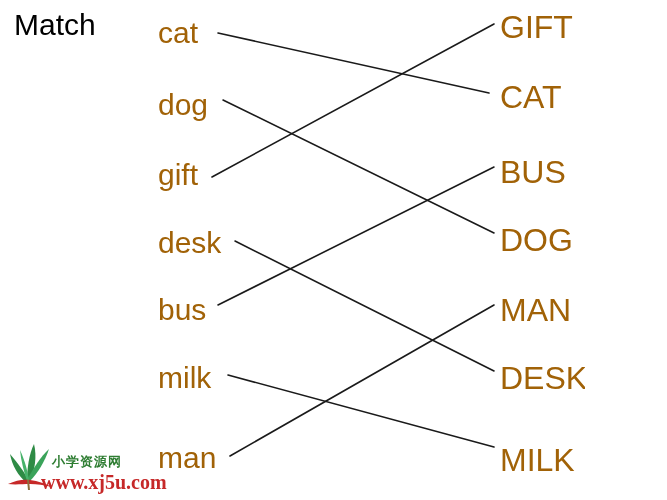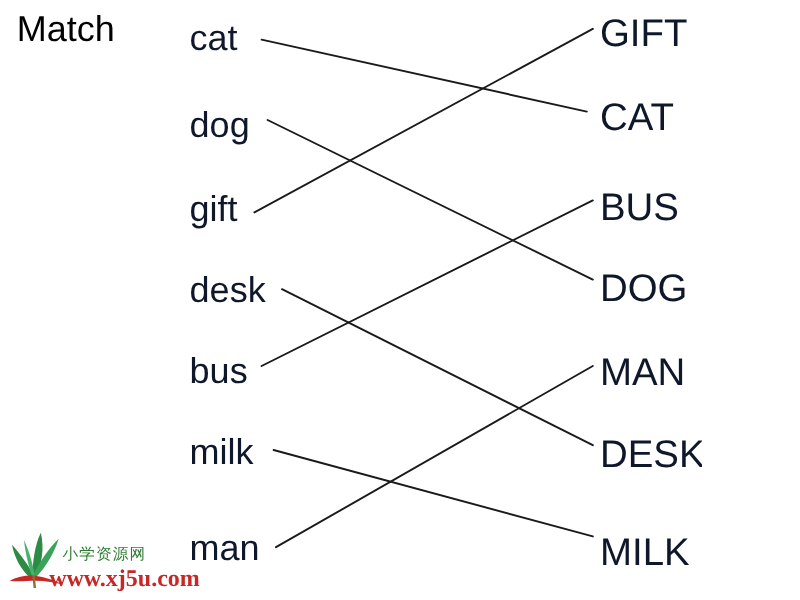--- a/index.html
+++ b/index.html
@@ -38,21 +38,21 @@
     font-size: 20px;
     line-height: 1.35;
     color: #000000;
     white-space: nowrap;
   }
   #book-ref .ref-line { display: block; }
 
   
   .word {
     position: absolute;
-    color: #0f172a;
+    color: #a16207;
     white-space: nowrap;
     line-height: 1;
   }
   .word.left {
     font-size: 30px;
     left: 158px;
     transform: translateY(-50%);
   }
   .word.right {
     font-size: 32px;
@@ -91,21 +91,21 @@
   }
   #wm-cn {
     position: absolute;
     left: 48px;
     top: 13px;
     font-size: 13px;
     color: #2e7d32;
     letter-spacing: 1px;
     white-space: nowrap;
     font-family: "DejaVu Sans", sans-serif;
-    font-weight: normal;
+    font-weight: bold;
   }
   #wm-url {
     position: absolute;
     left: 37px;
     top: 31px;
     font-size: 20px;
     color: #c62828;
     font-weight: bold;
     white-space: nowrap;
     font-family: "Liberation Serif", serif;

